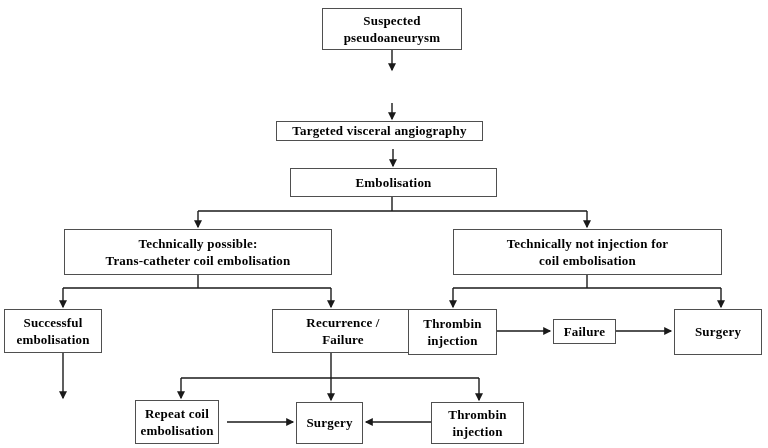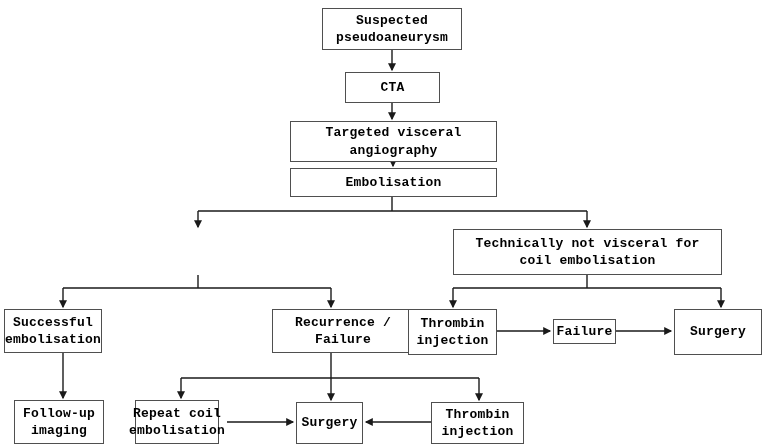--- a/index.html
+++ b/index.html
@@ -6,21 +6,21 @@
     margin: 0;
     padding: 0;
     background: #ffffff;
   }
   .canvas {
     position: relative;
     width: 768px;
     height: 448px;
     background: #ffffff;
     overflow: hidden;
-    font-family: Liberation Mono, monospace;
+    font-family: Liberation Serif, serif;
   }
   .connectors {
     position: absolute;
     left: 0;
     top: 0;
     width: 768px;
     height: 448px;
   }
   .node {
     position: absolute;
@@ -86,35 +86,36 @@
       <path d="M227,422 L293,422" marker-end="url(#arrow)"></path>
       <path d="M431,422 L366,422" marker-end="url(#arrow)"></path>
     </g>
   </svg>
 
   <div class="node" style="left:322px;top:8px;width:140px;height:42px">
     <span class="label">Suspected
 pseudoaneurysm</span>
   </div>
 
-  <div class="node" style="left:345px;top:72px;width:95px;height:31px">
-    <span class="label">CTA</span>
-  </div>
 
-  <div class="node" style="left:290px;top:121px;width:207px;height:41px">
+  <div class="node" style="left:276px;top:121px;width:207px;height:20px">
     <span class="label">Targeted visceral angiography</span>
   </div>
 
   <div class="node" style="left:290px;top:168px;width:207px;height:29px">
     <span class="label">Embolisation</span>
   </div>
 
+  <div class="node" style="left:64px;top:229px;width:268px;height:46px">
+    <span class="label">Technically possible:
+Trans-catheter coil embolisation</span>
+  </div>
 
   <div class="node" style="left:453px;top:229px;width:269px;height:46px">
-    <span class="label">Technically not visceral for
+    <span class="label">Technically not injection for
 coil embolisation</span>
   </div>
 
   <div class="node" style="left:4px;top:309px;width:98px;height:44px">
     <span class="label">Successful
 embolisation</span>
   </div>
 
   <div class="node" style="left:272px;top:309px;width:142px;height:44px">
     <span class="label">Recurrence /
@@ -127,24 +128,20 @@
   </div>
 
   <div class="node" style="left:553px;top:319px;width:63px;height:25px">
     <span class="label">Failure</span>
   </div>
 
   <div class="node" style="left:674px;top:309px;width:88px;height:46px">
     <span class="label">Surgery</span>
   </div>
 
-  <div class="node" style="left:14px;top:400px;width:90px;height:44px">
-    <span class="label">Follow-up
-imaging</span>
-  </div>
 
   <div class="node" style="left:135px;top:400px;width:84px;height:44px">
     <span class="label">Repeat coil
 embolisation</span>
   </div>
 
   <div class="node" style="left:296px;top:402px;width:67px;height:42px">
     <span class="label">Surgery</span>
   </div>
 

